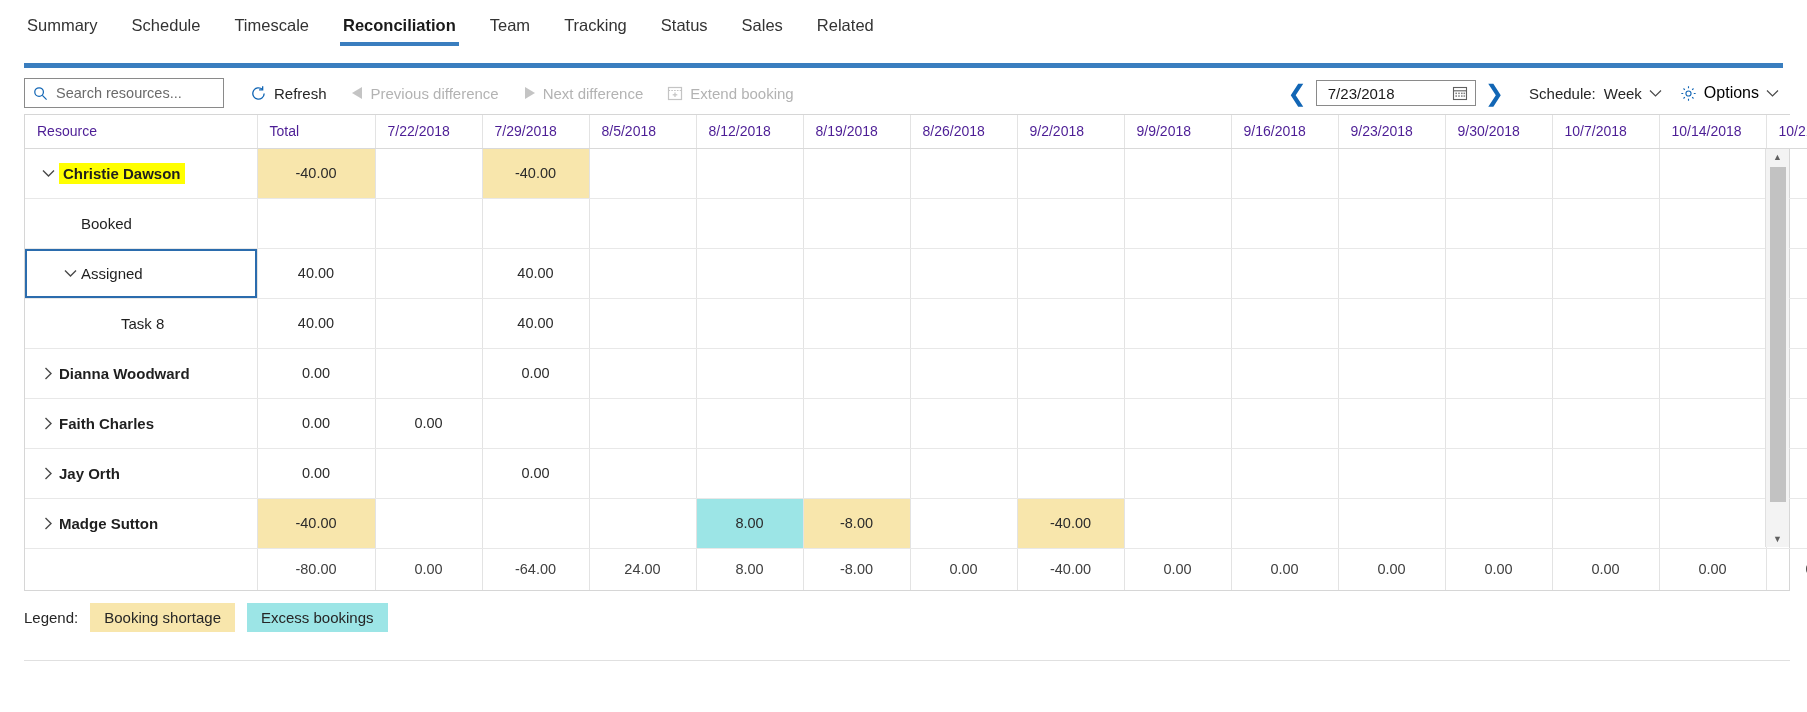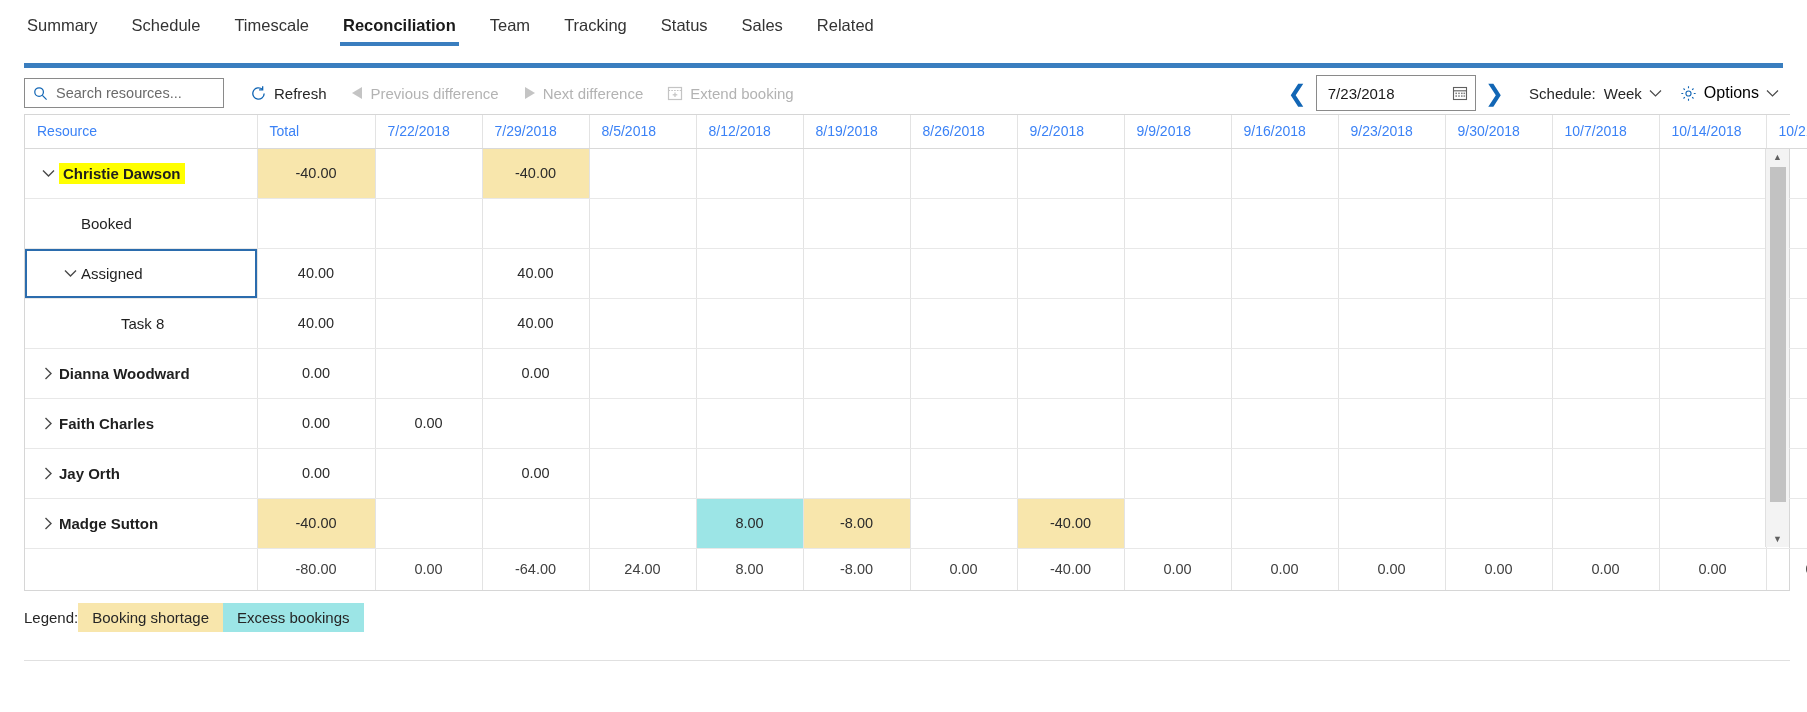--- a/index.html
+++ b/index.html
@@ -82,21 +82,21 @@
   .tb-btn.disabled { color: #b3b3b3; cursor: default; }
 
   .tb-spacer { flex: 1 1 auto; }
 
   .navarrow {
     color: #1266b5; font-size: 23px; font-weight: bold;
     padding: 0 9px; cursor: pointer; line-height: 1;
     font-family: "DejaVu Sans", sans-serif;
   }
   .datebox {
-    width: 160px; height: 36px;
+    width: 160px; height: 26px;
     border: 1px solid #8a8a8a;
     background: #fff;
     display: flex; align-items: center; justify-content: space-between;
     padding: 0 7px 0 9px;
   }
   .datebox input {
     border: 0; outline: 0; font-size: 15px; color: #1a1a1a;
     width: 105px; font-family: "Liberation Sans", sans-serif;
     background: transparent;
   }
@@ -131,21 +131,21 @@
     font-weight: normal;
     height: 50px;
     padding: 0 12px;
     text-align: center;
     vertical-align: middle;
     overflow: hidden;
   }
   table.grid th {
     height: 33px;
     text-align: left;
-    color: #3b82f6;
+    color: #4c1d95;
     font-size: 14px;
     border-bottom: 1px solid #d9d9d9;
     background: #fff;
   }
   th.col-res { width: 232px; padding-left: 13px; }
   th.col-total { width: 118px; padding-left: 13px; }
   th.col-date  { width: 107px; padding-left: 11px; }
   td.res-cell { text-align: left; padding: 0 6px 0 8px; }
   td.total-cell, td.date-cell { text-align: center; }
 
@@ -186,21 +186,21 @@
   }
   .vs-thumb {
     width: 16px; background: #c2c2c2; margin-top: 2px;
     height: 335px; flex: 0 0 auto; cursor: pointer;
   }
   .vs-track { flex: 1 1 auto; width: 16px; }
 
   
   .legend {
     margin-left: 24px; margin-top: 12px;
-    display: flex; align-items: center; gap: 0;
+    display: flex; align-items: center; gap: 12px;
     font-size: 15px; color: #262626;
   }
   .legend-chip {
     padding: 6px 14px; font-size: 15px; color: #262626;
   }
   .legend-chip.short { background: #f8e6ac; }
   .legend-chip.exc { background: #9ce5e6; }
 
   .bottomline {
     margin-left: 24px; margin-top: 28px;

